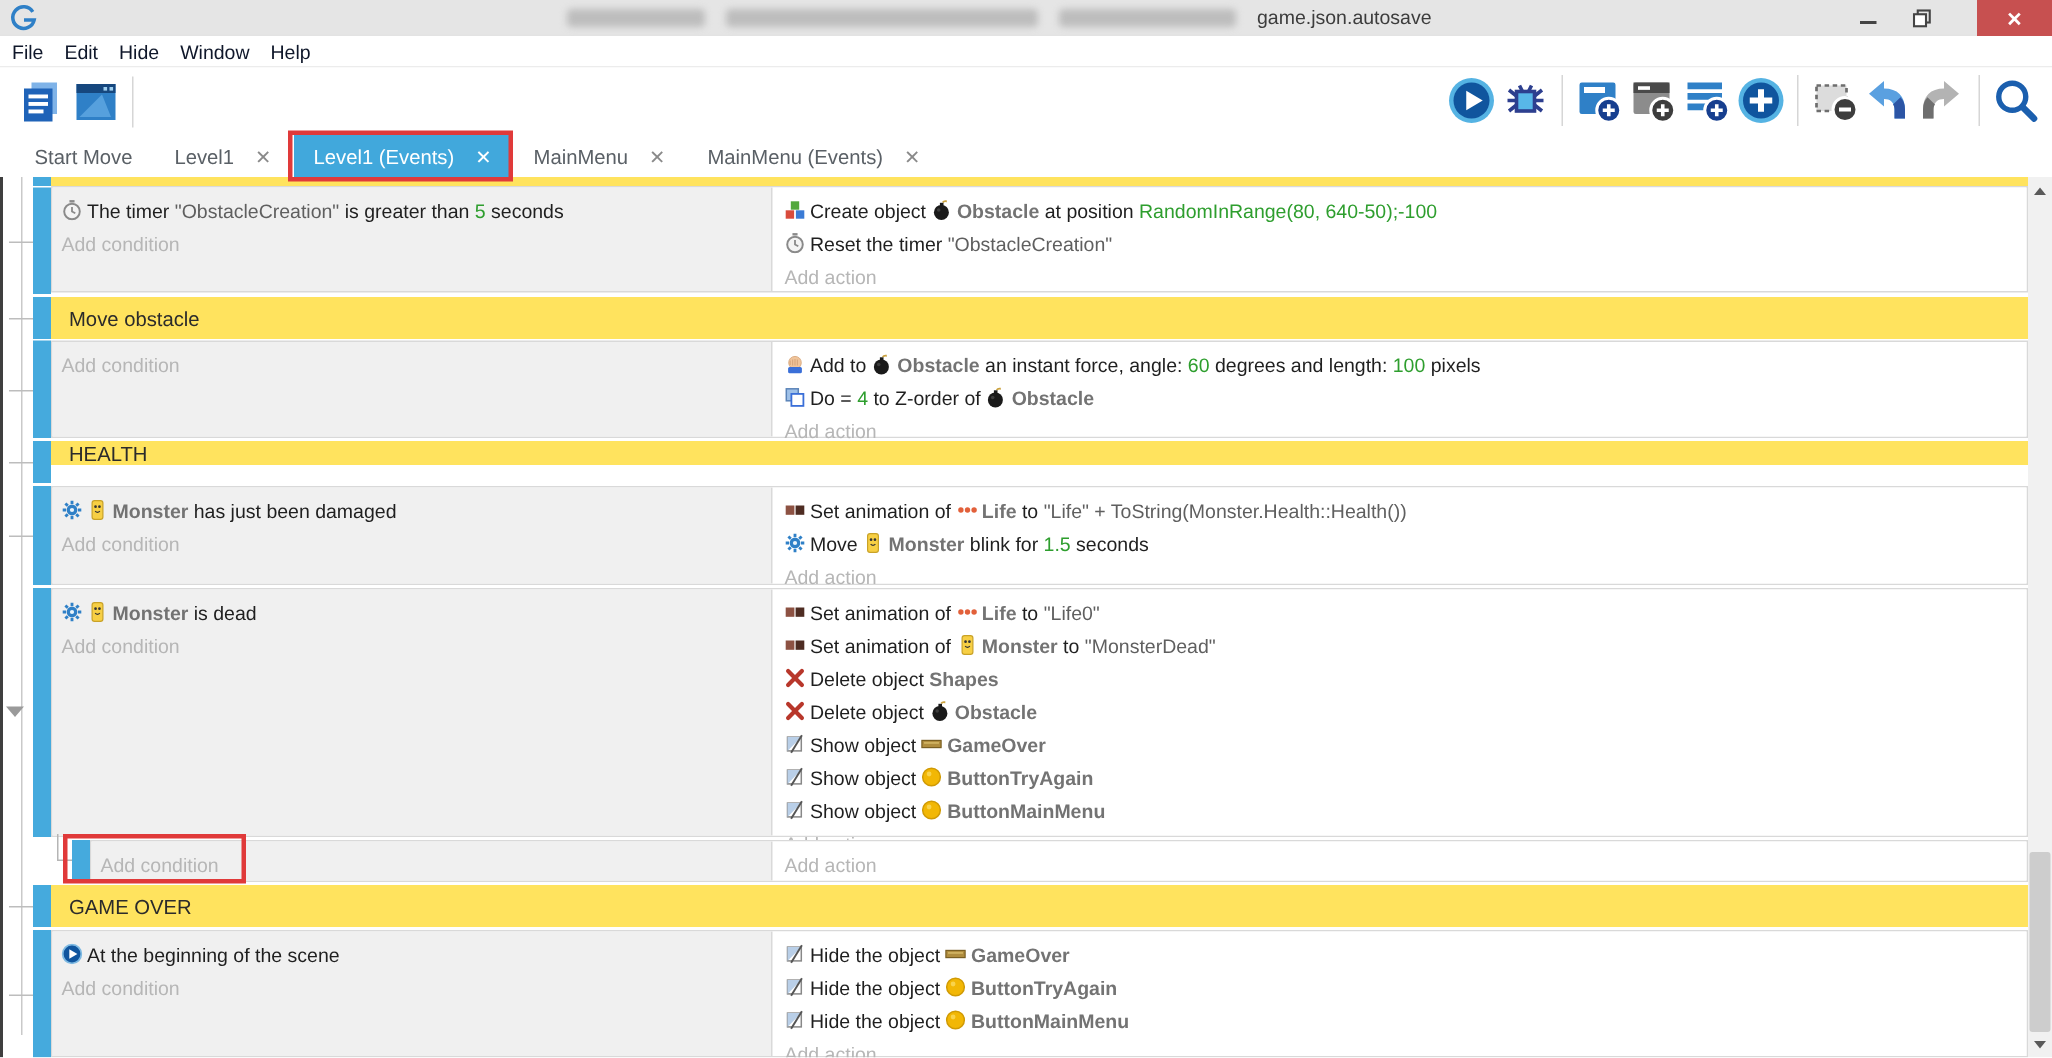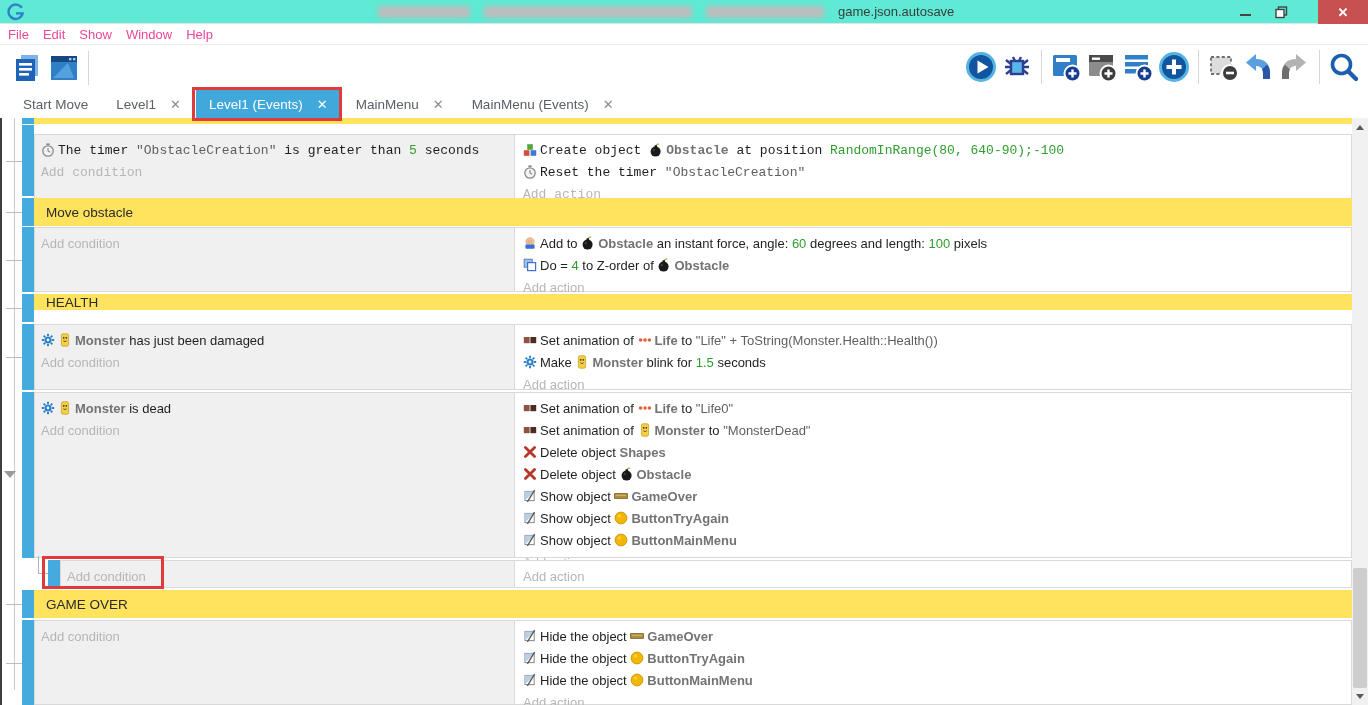--- a/index.html
+++ b/index.html
@@ -1,35 +1,35 @@
 <!DOCTYPE html>
 <html><head>
 <meta charset="utf-8">
 <style>
   * { margin:0; padding:0; box-sizing:border-box; }
   html,body { width:1368px; height:705px; overflow:hidden; }
   body { font-family:"Liberation Sans", sans-serif; background:#fff; }
   #app { position:relative; width:1368px; height:705px; background:#fff; overflow:hidden; }
 
   
-  #titlebar { position:absolute; left:0; top:0; width:1368px; height:24px; background:#5eead4; border-bottom:1px solid #e3e3e3; }
+  #titlebar { position:absolute; left:0; top:0; width:1368px; height:24px; background:#e5e5e5; border-bottom:1px solid #e3e3e3; }
   #logo { position:absolute; left:7px; top:3px; width:18px; height:18px; }
   #redacted { position:absolute; left:378px; top:6px; height:12px; display:flex; gap:14px; filter:blur(2.6px); }
   #redacted div { background:#bdbdbd; border-radius:3px; height:12px; }
   #win-title { position:absolute; left:838px; top:4px; font-size:13px; color:#3c3c3c; }
   .win-btn { position:absolute; top:0; height:24px; display:flex; align-items:center; justify-content:center; }
   #btn-min { left:1228px; width:34px; }
   #btn-restore { left:1262px; width:38px; }
   #btn-close { left:1318px; width:50px; background:#c75050; }
   #btn-close span { color:#fff; font-size:13px; font-weight:bold; }
   #btn-min span { width:11px; height:2px; background:#444; display:block; margin-top:6px; }
 
   
   #menubar { position:absolute; left:0; top:24px; width:1368px; height:21px; background:#fff; border-bottom:1px solid #ececec; display:flex; align-items:center; padding-left:8px; }
-  .menu-item { font-size:13px; color:#ec4899; padding:0 11px 0 0; margin-right:3px; cursor:default; }
+  .menu-item { font-size:13px; color:#0f172a; padding:0 11px 0 0; margin-right:3px; cursor:default; }
 
   
   #toolbar { position:absolute; left:0; top:45px; width:1368px; height:45px; background:#fff; }
   #toolbar-left { position:absolute; left:10px; top:6px; display:flex; align-items:center; }
   #toolbar-right { position:absolute; right:6px; top:5px; display:flex; align-items:center; }
   .tb-icon { width:32px; height:32px; margin:0 2px; display:flex; align-items:center; justify-content:center; }
   .tb-icon svg { width:32px; height:32px; }
   .tb-sep { width:1px; height:34px; background:#d6d6d6; margin:0 6px; }
 
   
@@ -106,21 +106,21 @@
         </svg>
     </div>
     <div class="win-btn" id="btn-close">
         <span>✕</span>
       </div>
   </div>
 
   <div id="menubar">
       <div class="menu-item">File</div>
       <div class="menu-item">Edit</div>
-      <div class="menu-item">Show</div>
+      <div class="menu-item">Hide</div>
       <div class="menu-item">Window</div>
       <div class="menu-item">Help</div>
     </div>
 
   <div id="toolbar">
     <div id="toolbar-left">
         <div class="tb-icon">
           <svg viewBox="0 0 32 32">
             <rect x="9" y="3" width="17" height="21" fill="#7fb3e8"></rect>
             <rect x="4" y="7" width="19" height="22" fill="#1f63b8"></rect>
@@ -244,21 +244,21 @@
       </div>
     </div>
 
   <div id="sheet">
     <div id="left-edge"></div>
     <div id="tree-line"></div>
     <div id="rows">
         <div class="handle" style="top: 0px; height: 6px;"></div>
         <div class="comment-row" style="top: 0px; height: 6px;"></div>
         <div class="handle" style="top: 7px; height: 71px;"></div>
-        <div class="event-box" style="top: 16px; height: 71px; font-family: Liberation Mono, monospace;">
+        <div class="event-box" style="top: 6px; height: 71px;">
           <div class="cond-cell">
             <div class="line">
               <span class="icon"><svg viewBox="0 0 14 14">
                   <rect x="5.3" y="0.4" width="3.4" height="1.6" fill="#8a8a8a"></rect>
                   <circle cx="7" cy="8" r="5.2" fill="#f4f4f4" stroke="#8a8a8a" stroke-width="1.3"></circle>
                   <path d="M7 5 V8 L9.2 9.2" stroke="#8a8a8a" stroke-width="1.2" fill="none"></path>
                 </svg></span>
               <span>The timer </span>
               <span class="seg-string">"ObstacleCreation"</span>
               <span> is greater than </span>
@@ -278,21 +278,21 @@
                 </svg></span>
               <span>Create object </span>
               <span class="icon"><svg viewBox="0 0 14 14">
                   <path d="M7.5 2 C8.4 0.6 10 1.2 10.2 1.2" stroke="#caa23f" stroke-width="1.3" fill="none"></path>
                   <rect x="5.6" y="2.2" width="2.4" height="2.2" fill="#1a1a1a"></rect>
                   <circle cx="6.6" cy="8.6" r="5" fill="#1a1a1a"></circle>
                   <circle cx="4.8" cy="7" r="1.2" fill="#3d3d3d"></circle>
                 </svg></span>
               <span class="seg-object">Obstacle</span>
               <span> at position </span>
-              <span class="seg-value">RandomInRange(80, 640-90);-100</span>
+              <span class="seg-value">RandomInRange(80, 640-50);-100</span>
             </div>
             <div class="line">
               <span class="icon"><svg viewBox="0 0 14 14">
                   <rect x="5.3" y="0.4" width="3.4" height="1.6" fill="#8a8a8a"></rect>
                   <circle cx="7" cy="8" r="5.2" fill="#f4f4f4" stroke="#8a8a8a" stroke-width="1.3"></circle>
                   <path d="M7 5 V8 L9.2 9.2" stroke="#8a8a8a" stroke-width="1.2" fill="none"></path>
                 </svg></span>
               <span>Reset the timer </span>
               <span class="seg-string">"ObstacleCreation"</span>
             </div>
@@ -395,21 +395,21 @@
               <span class="seg-object">Life</span>
               <span> to </span>
               <span class="seg-string">"Life" + ToString(Monster.Health::Health())</span>
             </div>
             <div class="line">
               <span class="icon"><svg viewBox="0 0 14 14">
                   <path d="M7 0.8 V3 M7 11 V13.2 M0.8 7 H3 M11 7 H13.2 M2.6 2.6 L4.2 4.2 M9.8 9.8 L11.4 11.4 M11.4 2.6 L9.8 4.2 M4.2 9.8 L2.6 11.4" stroke="#2f80c7" stroke-width="1.9"></path>
                   <circle cx="7" cy="7" r="3.6" fill="#2f80c7"></circle>
                   <circle cx="7" cy="7" r="1.4" fill="#eaf4fb"></circle>
                 </svg></span>
-              <span>Make </span>
+              <span>Move </span>
               <span class="icon"><svg viewBox="0 0 14 14">
                   <rect x="3.4" y="0.8" width="7.2" height="12.4" rx="1.6" fill="#f7cf44" stroke="#c9a227" stroke-width="0.8"></rect>
                   <circle cx="5.7" cy="4.8" r="0.9" fill="#333"></circle>
                   <circle cx="8.3" cy="4.8" r="0.9" fill="#333"></circle>
                   <path d="M5.4 7.8 Q7 9.4 8.6 7.8" stroke="#333" stroke-width="0.8" fill="none"></path>
                 </svg></span>
               <span class="seg-object">Monster</span>
               <span> blink for </span>
               <span class="seg-value">1.5</span>
               <span> seconds</span>
@@ -550,20 +550,28 @@
             </div>
           </div>
         </div>
         <div class="handle" style="top: 472px; height: 28px;"></div>
         <div class="comment-row" style="top: 472px; height: 28px;">
           <span>GAME OVER</span>
         </div>
         <div class="handle" style="top: 502px; height: 85px;"></div>
         <div class="event-box" style="top: 502px; height: 85px;">
           <div class="cond-cell">
+            <div class="line">
+              <span class="icon"><svg viewBox="0 0 14 14">
+                  <circle cx="7" cy="7" r="6.2" fill="#10559e"></circle>
+                  <circle cx="7" cy="7" r="6.2" fill="none" stroke="#7db9e2" stroke-width="1.2"></circle>
+                  <path d="M5.2 3.9 L10.6 7 L5.2 10.1 Z" fill="#fff"></path>
+                </svg></span>
+              <span>At the beginning of the scene</span>
+            </div>
             <div class="line placeholder">
               <span>Add condition</span>
             </div>
           </div>
           <div class="act-cell">
             <div class="line">
               <span class="icon"><svg viewBox="0 0 14 14">
                   <rect x="2" y="2.4" width="9.2" height="9.2" fill="#fff" stroke="#888" stroke-width="1"></rect>
                   <path d="M2 11.6 L2 2.4 L11.2 2.4 Z" fill="#b9cfe8"></path>
                   <path d="M11.6 1.2 L4.4 12.8" stroke="#555" stroke-width="1.3"></path>

